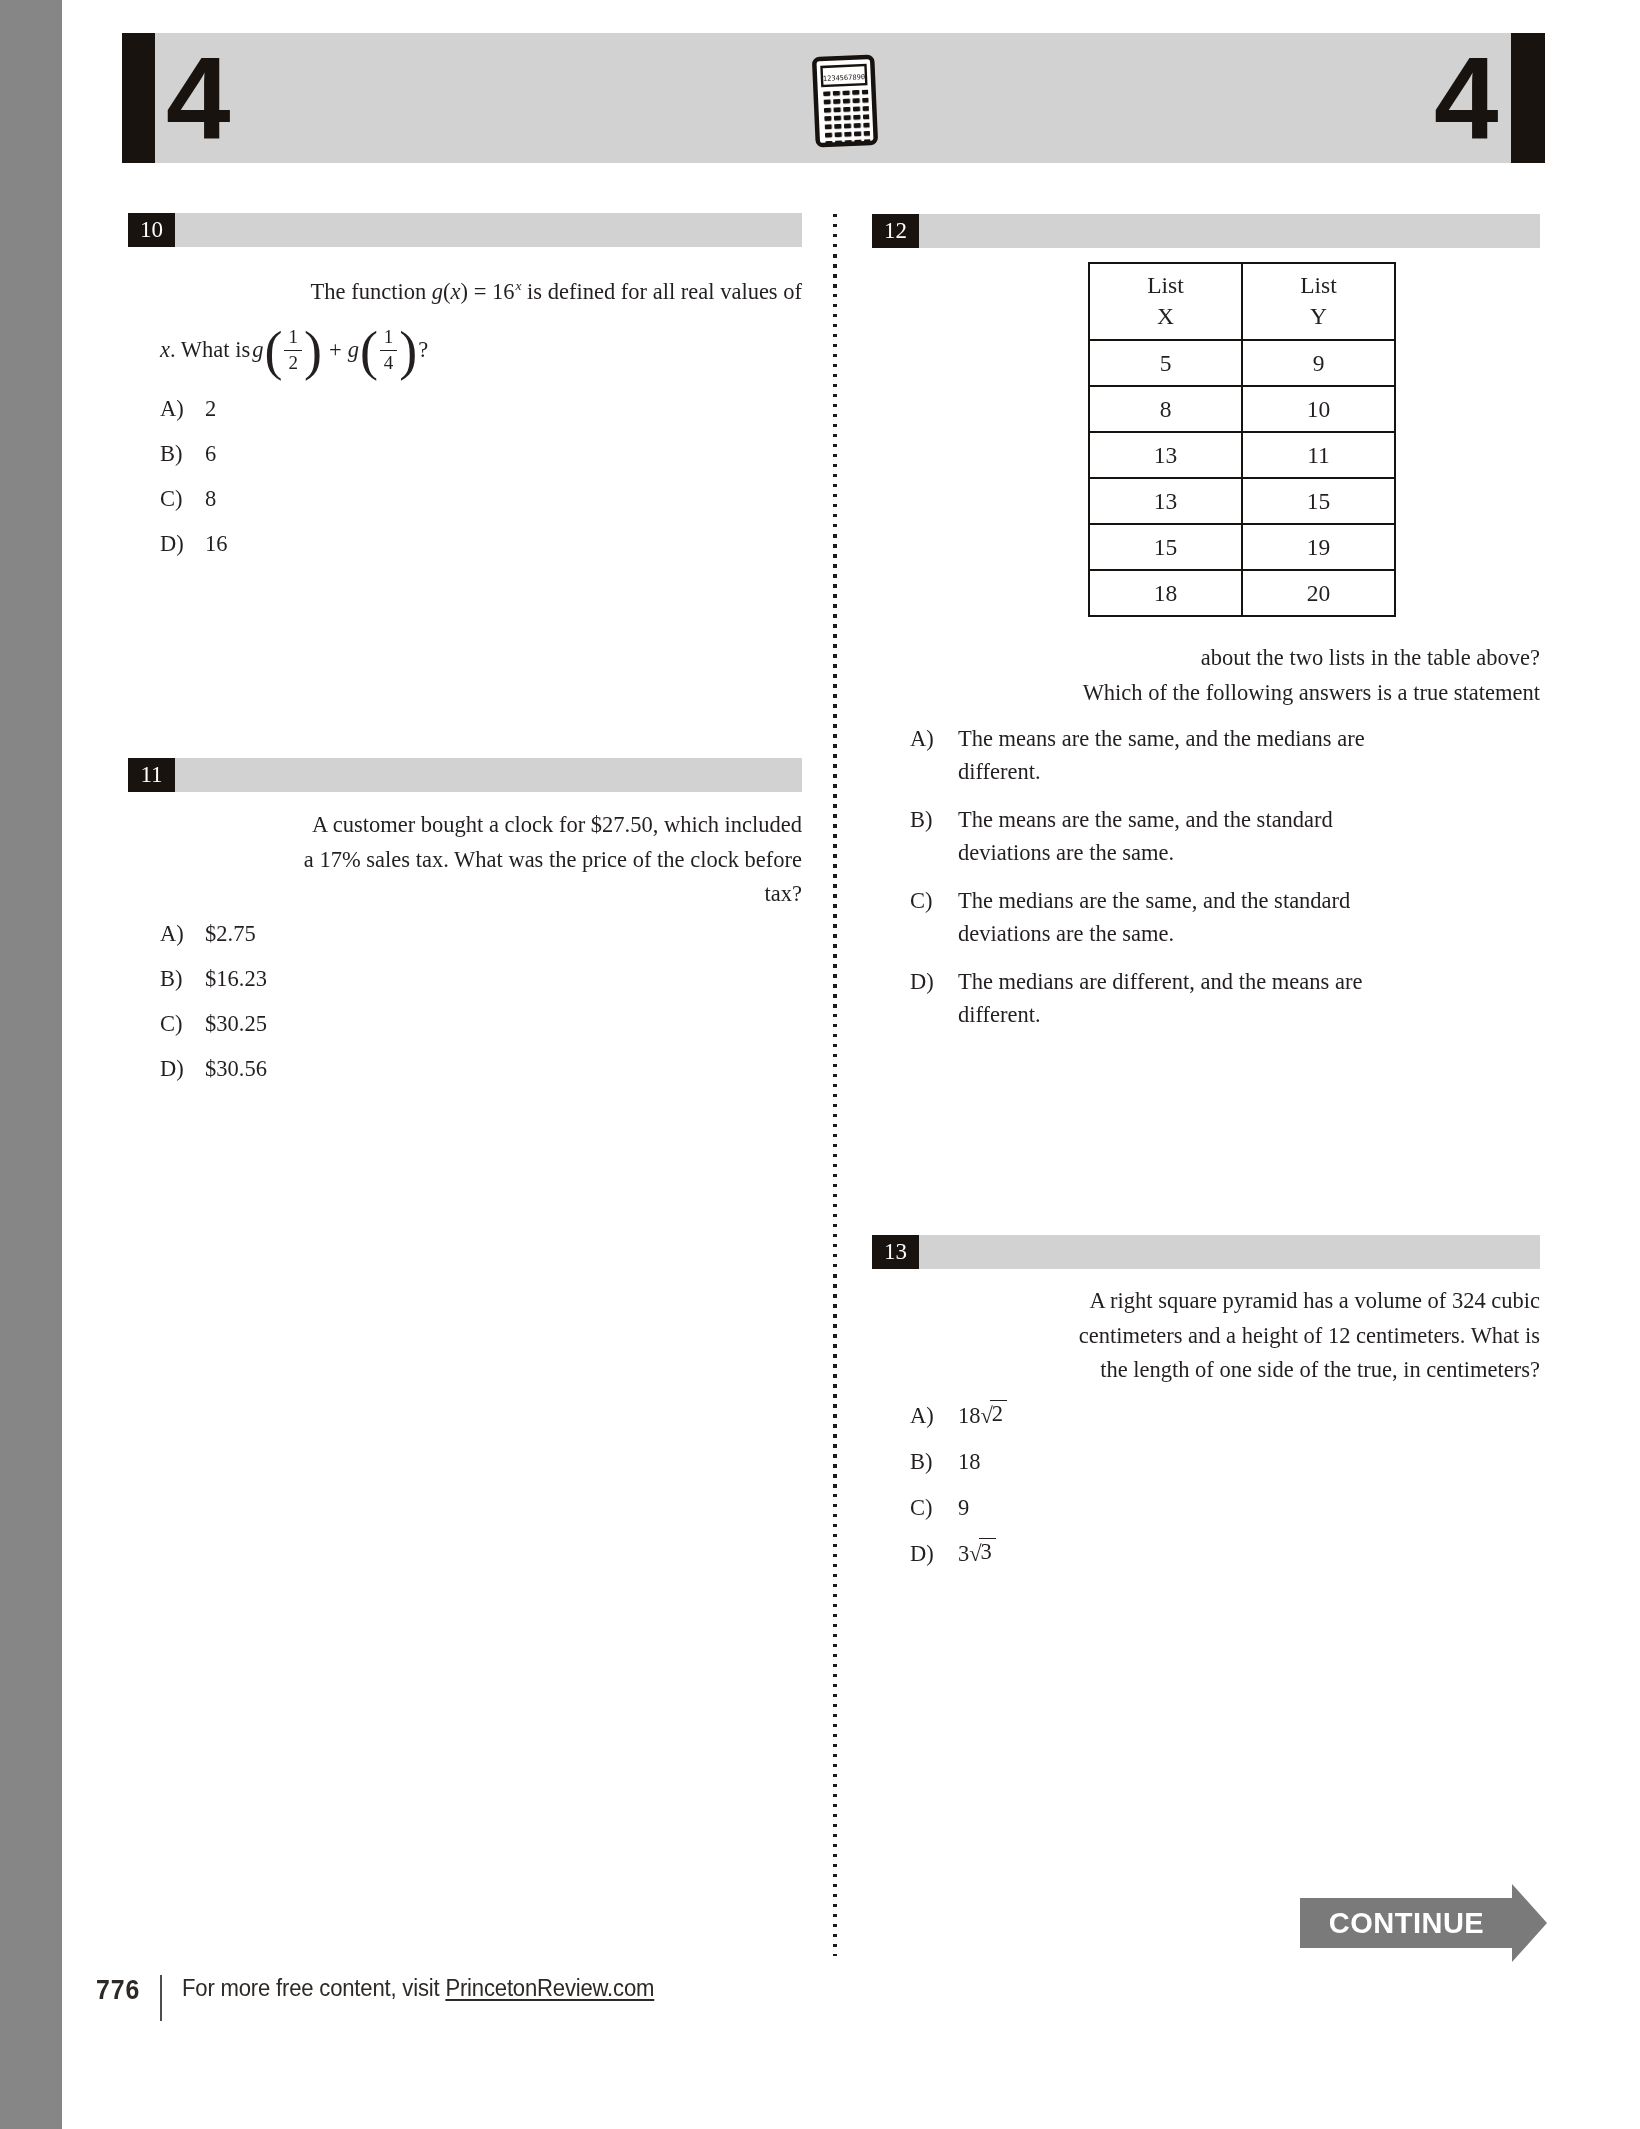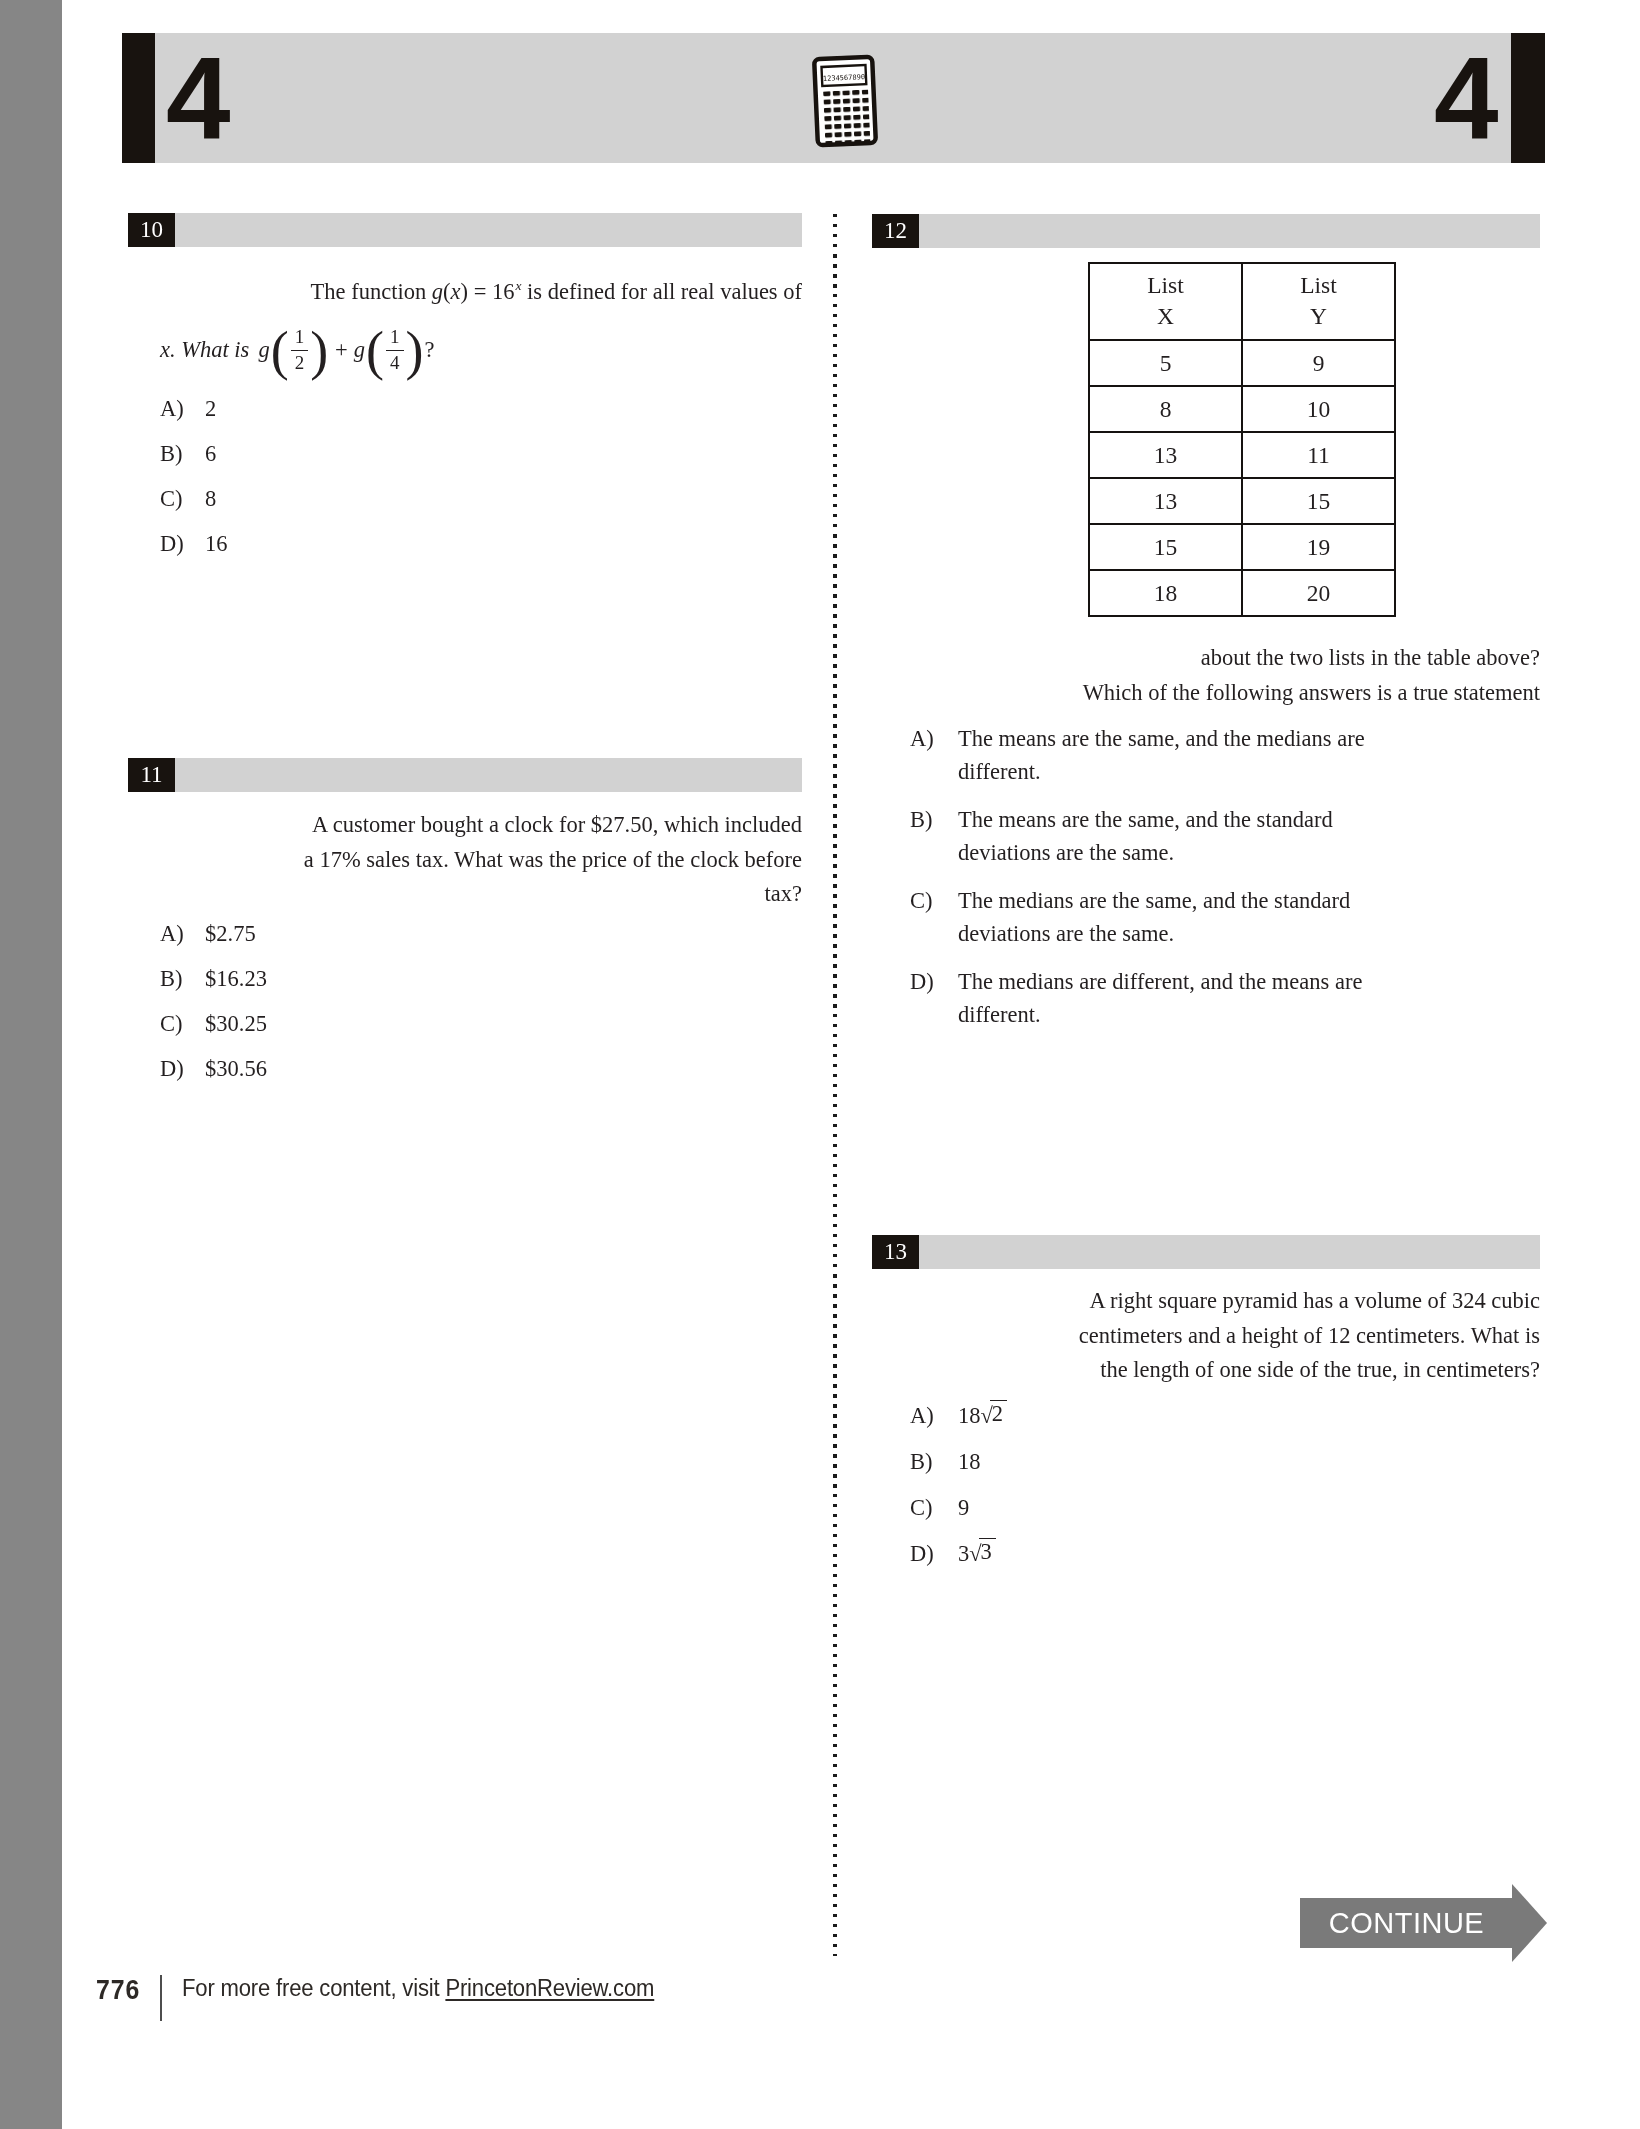--- a/index.html
+++ b/index.html
@@ -44,21 +44,21 @@
   .q11 .stem{margin-top:16px;}
   .q12 .stem{margin-top:24px;}
   .q13 .stem{margin-top:15px;}
   .sline{display:block;line-height:34.5px;text-align:right;}
   .nowrap{white-space:nowrap;}
   i{font-style:italic;}
   .sup{font-style:italic;font-size:13.5px;vertical-align:super;margin-left:1px;}
 
   
   .mrow{display:flex;align-items:center;height:74px;margin-top:4px;}
-  .mtxt{margin-right:9px;font-style:italic;}
+  .mtxt{margin-right:2px;}
   .bigp{font-size:54px;line-height:1;margin:0 1px;transform:scaleY(1.03);}
   .frac{display:inline-flex;flex-direction:column;align-items:center;font-size:19px;line-height:1.2;margin:0 1px;}
   .frac .num{border-bottom:1.7px solid #231f20;padding:0 4px 1px;}
   .frac .den{padding-top:1px;}
   .plus{margin:0 6px;}
 
   
   .choices{margin-top:8px;}
   .q12 .choices{margin-top:12px;}
   .q13 .choices{margin-top:14px;}
@@ -77,21 +77,21 @@
   .xy-table{border-collapse:collapse;margin:14px 0 0 178px;}
   .xy-table th,.xy-table td{border:2.6px solid #151210;width:115px;text-align:center;
        font-weight:400;font-size:23.5px;font-family:"Liberation Serif","DejaVu Serif",serif;}
   .xy-table th{padding:6px 18px 7px;}
   .th-line{display:block;line-height:31px;}
   .xy-table td{height:42px;}
 
   
   .continue{position:absolute;left:1300px;top:1898px;width:213px;height:50px;background:#7a7a7a;
             display:flex;align-items:center;justify-content:center;cursor:pointer;}
-  .continue-label{color:#ffffff;font-family:"Liberation Sans",sans-serif;font-weight:400;
+  .continue-label{color:#ffffff;font-family:"Liberation Sans",sans-serif;font-weight:700;
                   font-size:29px;letter-spacing:0.5px;}
   .continue-head{position:absolute;left:212px;top:50%;transform:translateY(-50%);width:0;height:0;
                  border-left:35px solid #7a7a7a;border-top:39px solid transparent;border-bottom:39px solid transparent;}
 
   
   .footer{position:absolute;left:96px;top:1975px;height:56px;display:flex;align-items:flex-start;
           font-family:"Liberation Sans",sans-serif;color:#2d2926;}
   .pg-num{font-weight:700;font-size:27px;letter-spacing:1px;transform:scaleX(0.92);transform-origin:left center;}
   .foot-sep{width:2px;height:46px;background:#4d4d4d;margin:0 20px 0 16px;}
   .foot-text{font-size:23.5px;letter-spacing:-0.2px;transform:scaleX(0.94);transform-origin:left center;white-space:nowrap;}

